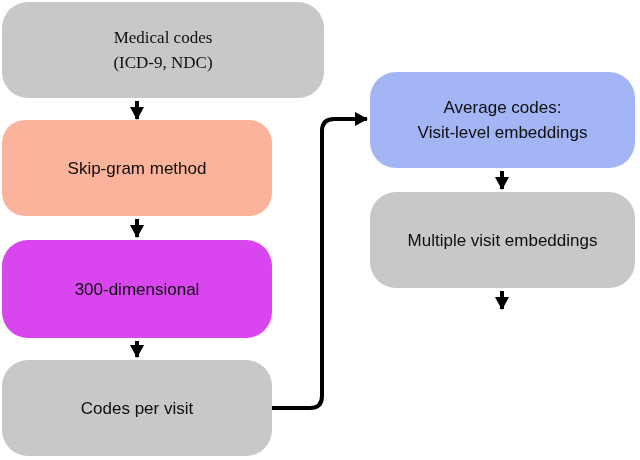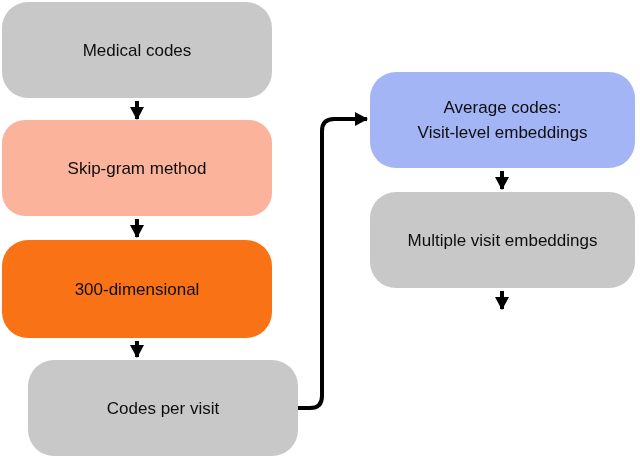--- a/index.html
+++ b/index.html
@@ -56,33 +56,34 @@
     <g fill="none" stroke-width="4" class="arrow-strokes">
       <path d="M137 101 L137 119" marker-end="url(#ah)" stroke="#000000"></path>
       <path d="M137 219 L137 237" marker-end="url(#ah)" stroke="#000000"></path>
       <path d="M137 341 L137 357" marker-end="url(#ah)" stroke="#000000"></path>
       <path d="M272 408 L310 408 Q322 408 322 396 L322 131 Q322 119 334 119 L367 119" marker-end="url(#ah)" stroke="#000000"></path>
       <path d="M502 171 L502 189" marker-end="url(#ah)" stroke="#000000"></path>
       <path d="M502 291 L502 309" marker-end="url(#ah)" stroke="#000000"></path>
     </g>
   </svg>
 
-  <div class="box" style="top: 2px; left: 2px; width: 270px; height: 96px; background: rgb(200, 200, 200); color: rgb(14, 14, 14);">
+  <div class="box" style="top: 2px; left: 2px; width: 322px; height: 96px; background: rgb(200, 200, 200); color: rgb(14, 14, 14); font-family: Liberation Serif, serif;">
     <div class="line">Medical codes</div>
+    <div class="line">(ICD-9, NDC)</div>
   </div>
 
   <div class="box" style="top: 120px; left: 2px; width: 270px; height: 96px; background: rgb(252, 179, 155); color: rgb(14, 14, 14); border-radius: 23px;">
     <div class="line">Skip-gram method</div>
   </div>
 
-  <div class="box" style="top: 240px; left: 2px; width: 270px; height: 98px; background: #f97316; color: rgb(14, 14, 14);">
+  <div class="box" style="top: 240px; left: 2px; width: 270px; height: 98px; background: #d946ef; color: rgb(14, 14, 14);">
     <div class="line">300-dimensional</div>
   </div>
 
-  <div class="box" style="top: 360px; left: 2px; width: 270px; height: 96px; background: rgb(200, 200, 200); color: rgb(14, 14, 14); margin-left: 26px;">
+  <div class="box" style="top: 360px; left: 2px; width: 270px; height: 96px; background: rgb(200, 200, 200); color: rgb(14, 14, 14);">
     <div class="line">Codes per visit</div>
   </div>
 
   <div class="box" style="top: 192px; left: 370px; width: 265px; height: 96px; background: rgb(200, 200, 200); color: rgb(14, 14, 14);">
     <div class="line">Multiple visit embeddings</div>
   </div>
 
   <div class="box" style="top: 72px; left: 370px; width: 265px; height: 96px; background: rgb(164, 181, 246); color: rgb(14, 14, 14);">
     <div class="line">Average codes:</div>
     <div class="line">Visit-level embeddings</div>

